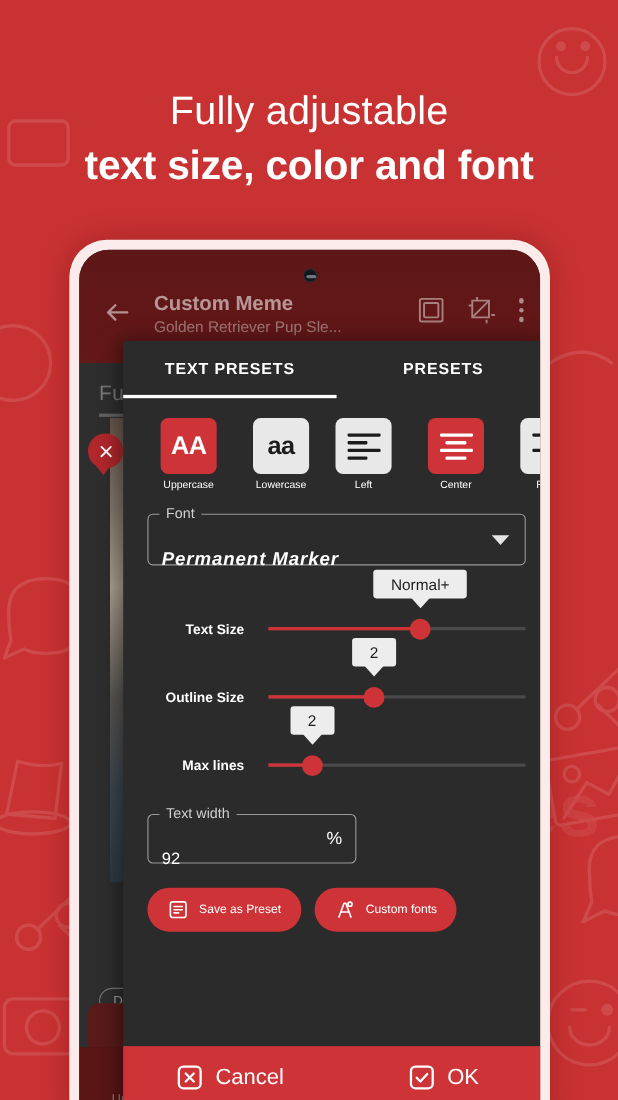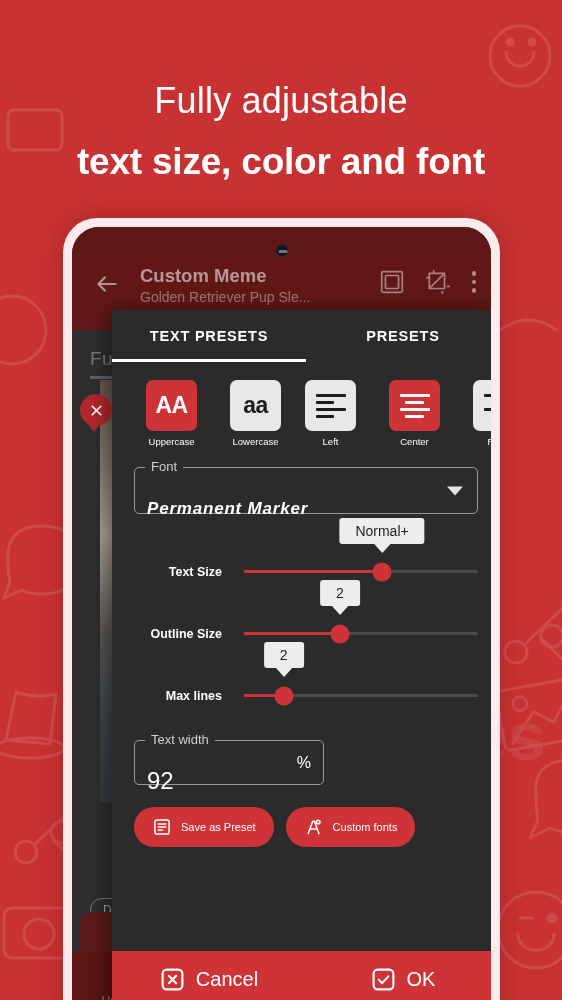--- a/index.html
+++ b/index.html
@@ -24,21 +24,21 @@
     text-align: center;
     color: #fff;
     z-index: 5;
   }
   .headline .line1 {
     font-size: 36px; font-weight: 400; line-height: 46px;
     letter-spacing: .2px;
   }
   .headline .line2 {
     font-size: 37px; font-weight: 700; line-height: 48px;
-    letter-spacing: -.2px; margin-top: 14px;
+    letter-spacing: -.2px; margin-top: 3px;
   }
 
   
   .phone {
     position: absolute;
     left: 63px; top: 218px;
     width: 437px; height: 800px;
     background: #FBEBEA;
     border-radius: 34px 34px 0 0;
     padding: 9px 9px 0 9px;
@@ -222,21 +222,21 @@
     color: #fff; font-size: 17px; font-weight: 700;
     font-style: italic; letter-spacing: .8px; margin-top: 36px;
   }
   .caret {
     position: absolute; right: 14px; top: 50%; transform: translateY(-50%);
     width: 0; height: 0;
     border-left: 8px solid transparent; border-right: 8px solid transparent;
     border-top: 9px solid #e4e4e4;
   }
   .field.width { width: 190px; margin-top: 26px; height: 45px; }
-  .field.width .value { font-style: normal; font-weight: 400; font-size: 24px; letter-spacing: 0;}
+  .field.width .value { font-style: normal; font-weight: 400; font-size: 15px; letter-spacing: 0;}
   .pct { margin-left: auto; color: #fff; font-size: 16px; }
 
   
   .sliders { margin-top: 14px; }
   .slider-row {
     position: relative; height: 62px;
     display: flex; align-items: flex-end;
   }
   .sl-label {
     width: 100px; text-align: right; padding-right: 12px;

